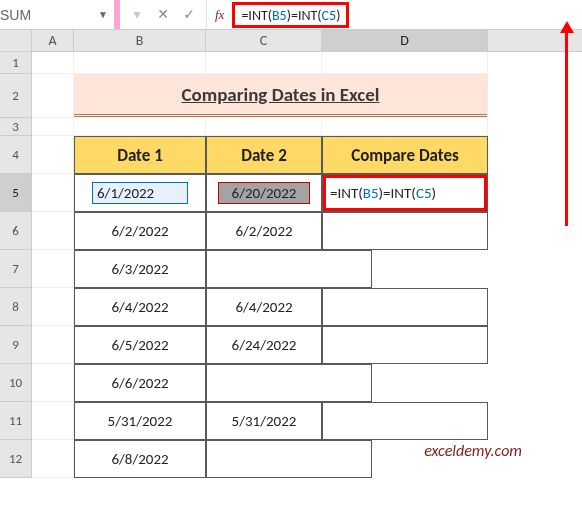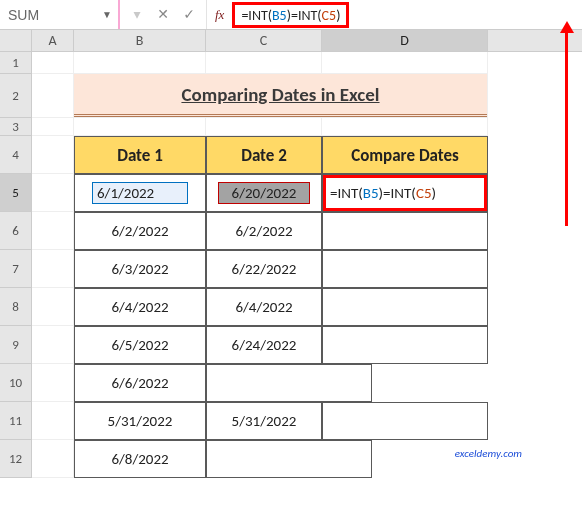--- a/index.html
+++ b/index.html
@@ -18,22 +18,21 @@
     align-items: center;
     height: 30px;
     border-bottom: 1px solid #ccc;
     background: #fff;
   }
   .name-box-wrap {
     display: flex;
     align-items: center;
     width: 120px;
     height: 100%;
-    border-right: 2px solid #f9a8d4;
-    padding-left: 8px;
+    border-right: 6px solid #f9a8d4;
     gap: 16px;
   }
   .name-box {
     border: none;
     outline: none;
     font-size: 14px;
     color: #666;
     width: 70px;
     background: transparent;
   }
@@ -68,21 +67,21 @@
     font-size: 14px;
     color: #222;
     white-space: nowrap;
   }
   .formula-box-highlight {
     border: 3px solid #ff0000;
     padding: 1px 6px;
     margin-left: 2px;
   }
   .tok-blue { color: #0070c0; border-radius: 7px; }
-  .tok-red  { color: #c2410c; }
+  .tok-red  { color: #0369a1; }
 
   
   .sheet {
     position: relative;
   }
   .col-headers {
     display: flex;
     height: 22px;
     background: #e6e6e6;
     border-bottom: 1px solid #ccc;
@@ -178,22 +177,22 @@
     display:flex;align-items:center;
     padding-left:4px;
     font-size:15px;
     white-space:nowrap;
   }
 
   .watermark {
     position:absolute;
     right:60px;
     bottom:66px;
-    font-size:11px;
-    color:#1d4ed8;
+    font-size:16px;
+    color:#7f1d1d;
     font-style:italic;
   }
 
   
   .arrow-line {
     position:absolute;
     right:14px;
     top:28px;
     width:3px;
     height:198px;
@@ -296,21 +295,20 @@
     <div class="row-h">6</div>
     <div class="cell col-A"></div>
     <div class="cell col-B data-cell">6/2/2022</div>
     <div class="cell col-C data-cell">6/2/2022</div>
     <div class="cell col-D data-cell"></div>
   </div>
   <div class="grid-row rdata">
     <div class="row-h">7</div>
     <div class="cell col-A"></div>
     <div class="cell col-B data-cell">6/3/2022</div>
-    <div class="cell col-C data-cell">6/22/2022</div>
     <div class="cell col-D data-cell"></div>
   </div>
   <div class="grid-row rdata">
     <div class="row-h">8</div>
     <div class="cell col-A"></div>
     <div class="cell col-B data-cell">6/4/2022</div>
     <div class="cell col-C data-cell">6/4/2022</div>
     <div class="cell col-D data-cell"></div>
   </div>
   <div class="grid-row rdata">

